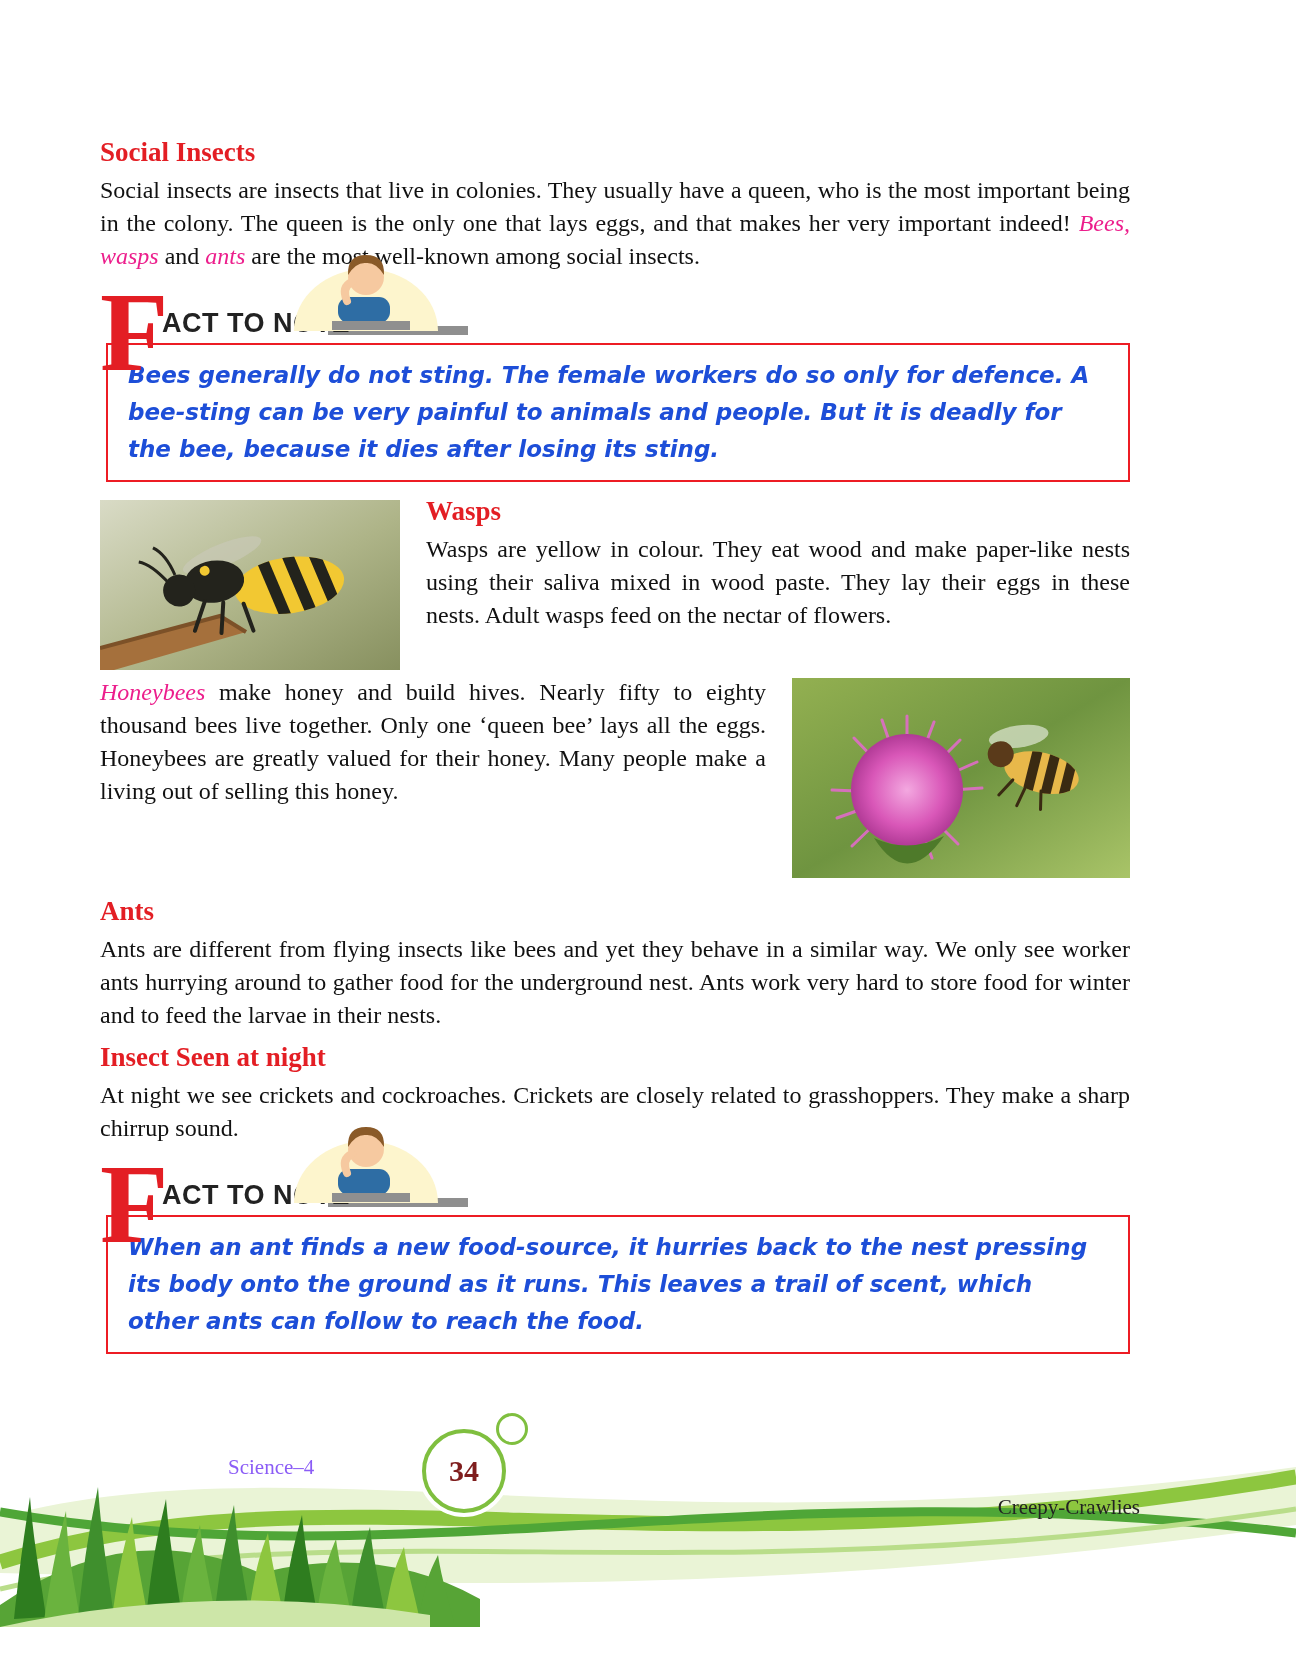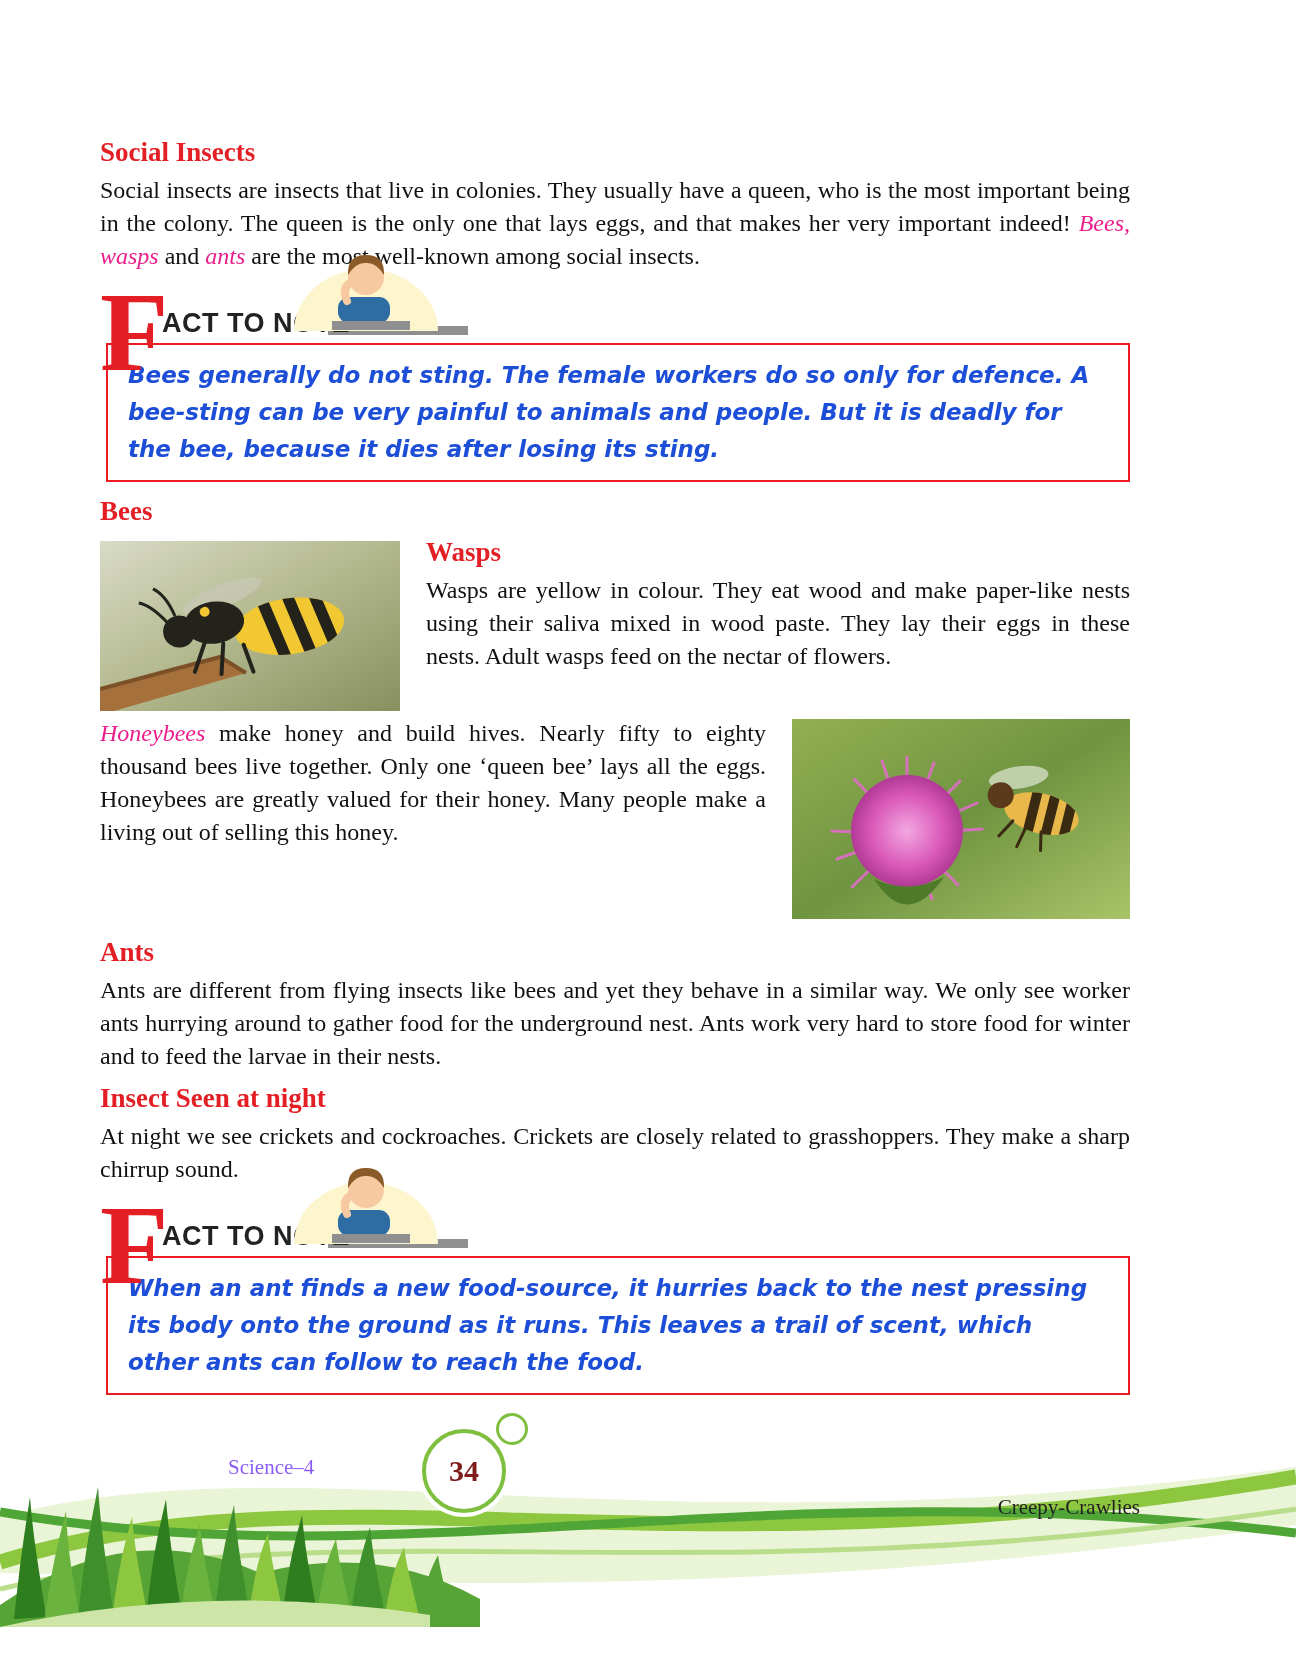--- a/index.html
+++ b/index.html
@@ -96,21 +96,20 @@
           <path d="M62,40 Q61,20 80,20 Q99,20 98,40 Q90,27 80,28 Q70,27 62,40 Z" fill="#8a5a28"></path>
           <path d="M61,66 Q55,52 66,47" stroke="#f6c9a0" stroke-width="8" fill="none" stroke-linecap="round"></path>
           <rect x="46" y="86" width="78" height="9" fill="#8f8f8f"></rect>
         </svg>
       </div>
       <div class="fact-box">
         <p>Bees generally do not sting. The female workers do so only for defence. A bee-sting can be very painful to animals and people. But it is deadly for the bee, because it dies after losing its sting.</p>
       </div>
     </div>
 
-    <h2 class="red">Bees</h2>
     <div class="clearfix">
       <svg class="wasp-photo" viewBox="0 0 300 170">
         <defs>
           <linearGradient id="bg2" x1="0" y1="0" x2="1" y2="1">
             <stop offset="0" stop-color="#d9dbc6"></stop>
               <stop offset="0.55" stop-color="#aeb488"></stop>
               <stop offset="1" stop-color="#87905f"></stop>
           </linearGradient>
           <clipPath id="waspabd">
               <ellipse cx="48" cy="14" rx="55" ry="28"></ellipse>

